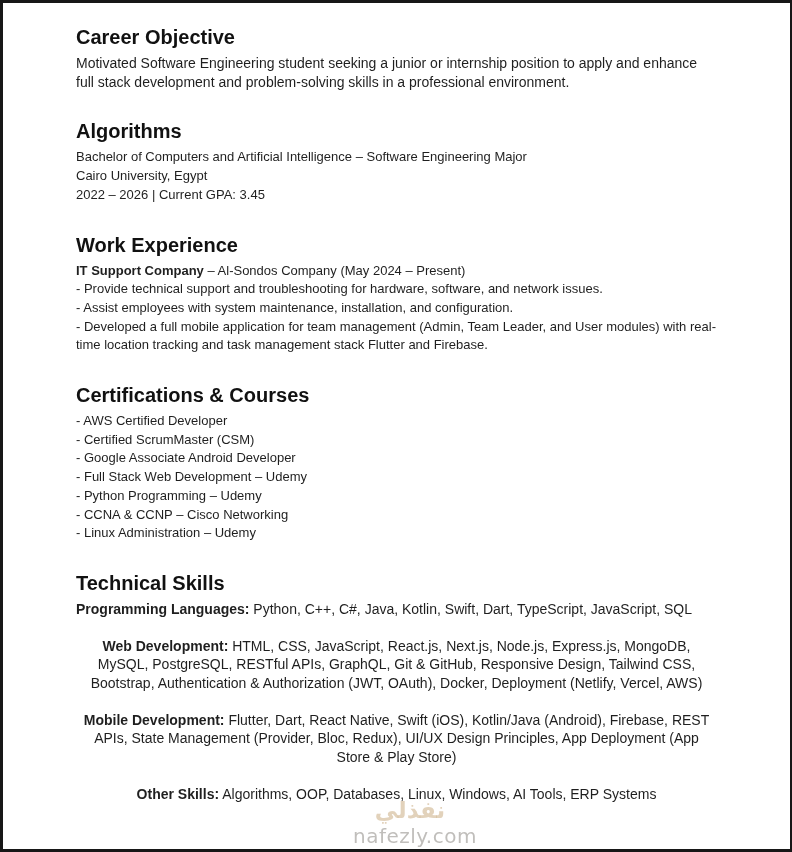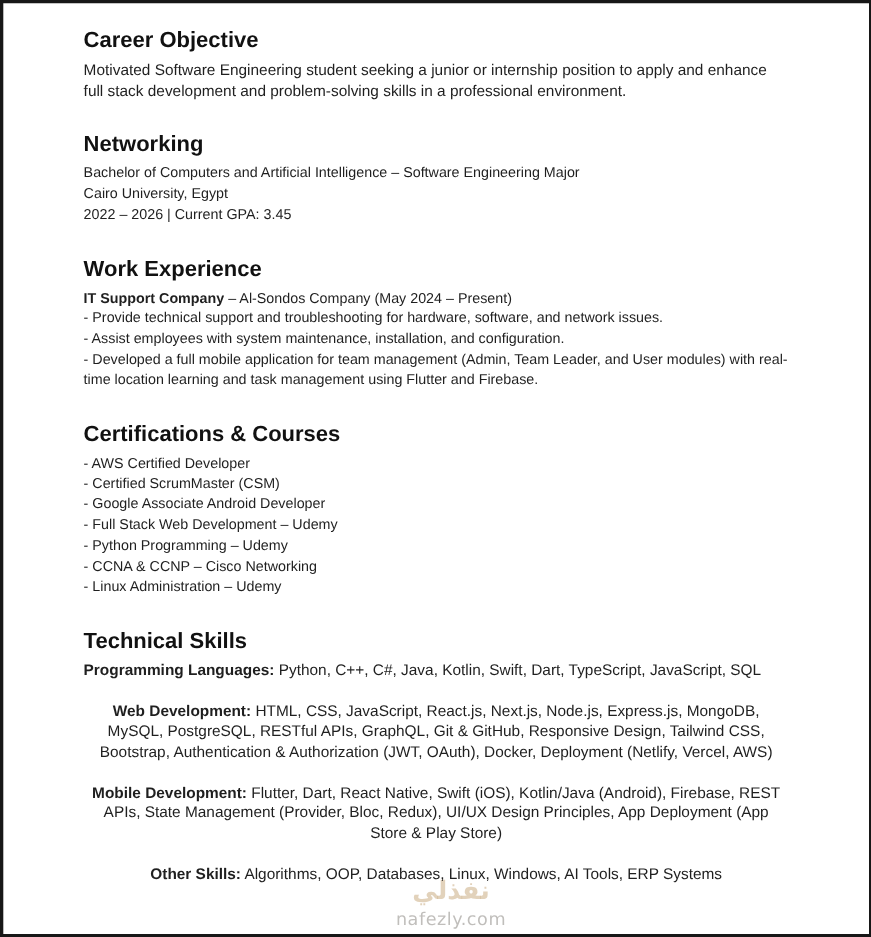--- a/index.html
+++ b/index.html
@@ -49,21 +49,21 @@
   }
   .watermark-logo {
     font-family: "DejaVu Sans", sans-serif;
     font-size: 23px;
     line-height: 37px;
     font-weight: bold;
     color: rgba(186, 148, 92, 0.42);
   }
   .watermark-domain {
     font-family: "DejaVu Sans", sans-serif;
-    font-size: 16px;
+    font-size: 20px;
     line-height: 18px;
     letter-spacing: 0.5px;
     color: rgba(130, 126, 120, 0.50);
     margin-top: -2px;
   }
 </style>
 </head>
 <body>
 
 <div class="page-frame">
@@ -74,32 +74,32 @@
   </div>
 
   <div class="content">
 
     <div class="section">
       <h2 class="section-heading">Career Objective</h2>
       <p class="body-text">Motivated Software Engineering student seeking a junior or internship position to apply and enhance full stack development and problem-solving skills in a professional environment.</p>
     </div>
 
     <div class="section">
-      <h2 class="section-heading">Networking</h2>
+      <h2 class="section-heading">Algorithms</h2>
       <div class="line">Bachelor of Computers and Artificial Intelligence – Software Engineering Major</div>
       <div class="line">Cairo University, Egypt</div>
       <div class="line">2022 – 2026 | Current GPA: 3.45</div>
     </div>
 
     <div class="section">
       <h2 class="section-heading">Work Experience</h2>
       <div class="line"><span class="bold">IT Support Company</span><span> – Al-Sondos Company (May 2024 – Present)</span></div>
       <div class="line">- Provide technical support and troubleshooting for hardware, software, and network issues.</div>
       <div class="line">- Assist employees with system maintenance, installation, and configuration.</div>
-      <div class="line">- Developed a full mobile application for team management (Admin, Team Leader, and User modules) with real-time location learning and task management using Flutter and Firebase.</div>
+      <div class="line">- Developed a full mobile application for team management (Admin, Team Leader, and User modules) with real-time location tracking and task management stack Flutter and Firebase.</div>
     </div>
 
     <div class="section">
       <h2 class="section-heading">Certifications &amp; Courses</h2>
       <div class="line">- AWS Certified Developer</div>
       <div class="line">- Certified ScrumMaster (CSM)</div>
       <div class="line">- Google Associate Android Developer</div>
       <div class="line">- Full Stack Web Development – Udemy</div>
       <div class="line">- Python Programming – Udemy</div>
       <div class="line">- CCNA &amp; CCNP – Cisco Networking</div>

